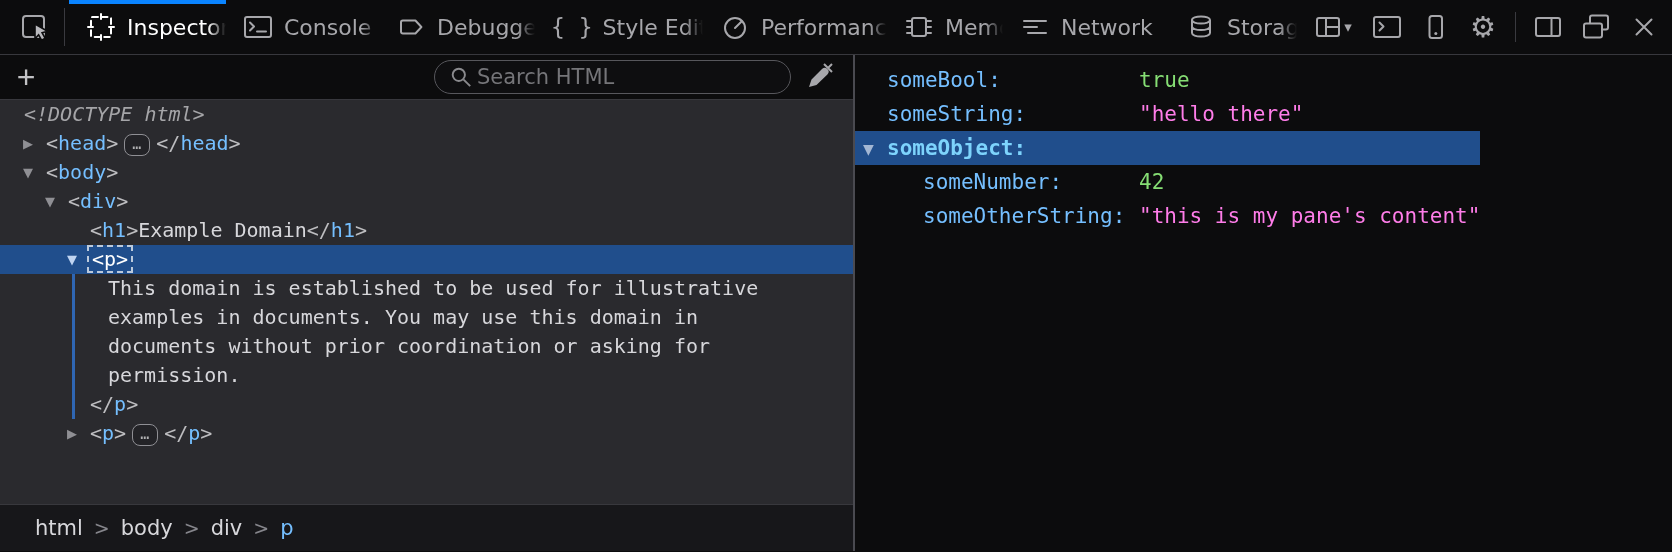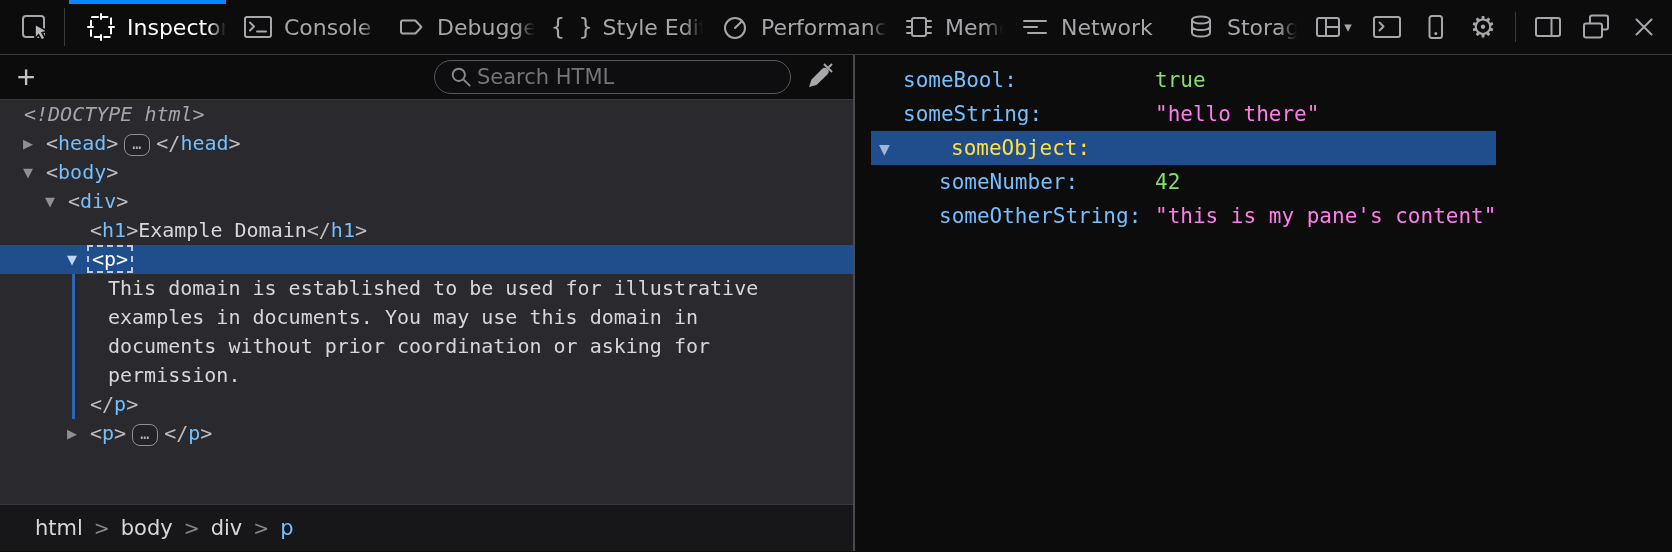--- a/index.html
+++ b/index.html
@@ -60,30 +60,30 @@
   .crumb{color:#d7d7db;padding:0 9px;}
   .crumb.selected{color:var(--tag,#75bfff);}
   .crumb-sep{color:#86868c;font-size:19px;padding:0 2px;}
   
   .side-tabs{height:45px;flex:0 0 45px;display:flex;align-items:stretch;border-bottom:1px solid #38383d;background:#0c0c0d;}
   .stab{position:relative;display:flex;align-items:center;padding:0 24px;color:#b6b6b9;font-size:22px;white-space:nowrap;}
   .stab.active{color:#fff;}
   .stab.active::before{content:"";position:absolute;top:0;left:0;right:0;height:4px;background:var(--accent,#0a84ff);}
   
   .pane-content{flex:1;padding-top:8px;overflow:hidden;}
-  .ptree{display:inline-block;min-width:0;padding-left:16px;}
+  .ptree{display:inline-block;min-width:0;}
   .prow{position:relative;height:34px;line-height:34px;white-space:pre;
       font-family:"DejaVu Sans Mono",monospace;font-size:21px;}
   .prow.i0{padding-left:32px;}
   .prow.i1{padding-left:68px;}
   .prow .plabel{color:var(--tag,#75bfff);display:inline-block;}
   .prow.i0 .plabel{min-width:252px;}
   .prow.i1 .plabel{min-width:216px;}
   .prow.selected{background:var(--sel,#204e8c);}
-  .prow.selected .plabel{color:#fde047;font-weight:normal;min-width:0;margin-left:48px;}
+  .prow.selected .plabel{color:#7dd3fc;font-weight:bold;min-width:0;}
   .pval.string{color:var(--pink,#ff7de9);}
   .pval.number{color:var(--green,#86de74);}
   .parrow{position:absolute;left:8px;top:1px;font-size:14px;color:#a3b7d4;font-family:"DejaVu Sans",sans-serif;}
   svg{display:block;}
 </style>
 </head>
 <body>
 
 <div class="devtools">
 

